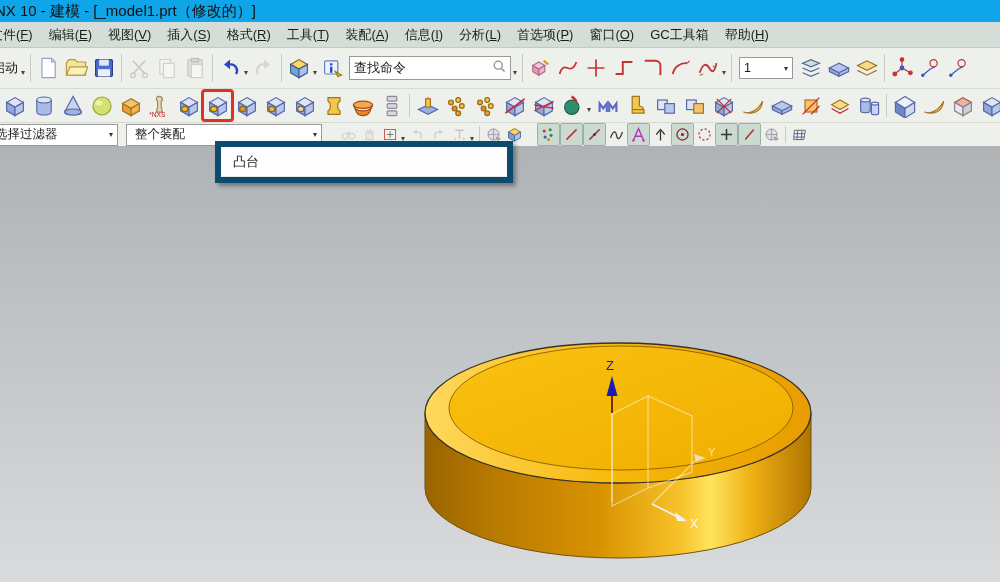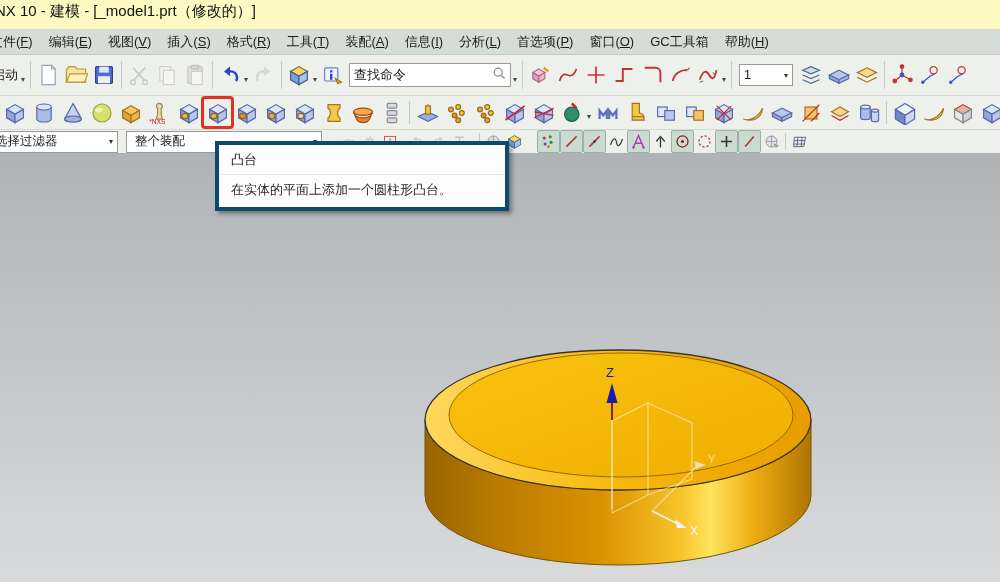--- a/index.html
+++ b/index.html
@@ -1,21 +1,21 @@
 <!DOCTYPE html>
 <html><head>
 <meta charset="utf-8">
 <style>
   html,body{margin:0;padding:0;background:#888;}
   .window{
     position:relative;width:1000px;height:582px;overflow:hidden;background:#fff;
     font-family:"Liberation Sans","DejaVu Sans",sans-serif;color:#1a1a1a;
   }
   
-  .titlebar{height:29px;background:#fef9c3;white-space:nowrap;overflow:hidden;}
+  .titlebar{height:22px;background:#0ea5e9;white-space:nowrap;overflow:hidden;}
   .titlebar span{display:inline-block;margin-left:-5px;padding-top:2px;font-size:15px;color:#111;}
   
   .menubar{height:25px;background:#d6ddd8;border-bottom:1px solid #c3cac4;
     display:flex;align-items:center;white-space:nowrap;margin-left:0;padding-left:0;overflow:hidden;}
   .menubar .shift{display:flex;margin-left:-18px;}
   .mi{padding:3px 8px;font-size:13px;color:#15201a;cursor:default;}
   .mi u{text-decoration:underline;}
   
   .tbar{background:#eef0ec;display:flex;align-items:center;white-space:nowrap;overflow:hidden;border-bottom:1px solid #d7dad3;}
   .row2{height:40px;}
@@ -39,21 +39,21 @@
   .search{display:inline-flex;align-items:center;background:#fff;border:1px solid #999;height:22px;
     width:160px;margin:10px 2px;flex:0 0 auto;}
   .search input{border:none;outline:none;flex:1;font-size:13px;padding:0 4px;color:#222;
     font-family:inherit;background:transparent;min-width:0;}
   .search svg{width:16px;height:16px;margin-right:3px;flex:0 0 auto;}
   
   .graphics{position:relative;height:437px;background:linear-gradient(#afb3b6,#d9dbdd);}
   .graphics svg{position:absolute;left:0;top:0;}
   
   .tooltip{position:absolute;left:215px;top:141px;width:286px;background:#fdfdfd;
-    border:4px solid #0c4a6e;box-shadow:3px 3px 4px rgba(0,0,0,.35);z-index:50;}
+    border:6px solid #0c4a6e;box-shadow:3px 3px 4px rgba(0,0,0,.35);z-index:50;}
   .tooltip .tt-title{font-size:13px;color:#222;padding:6px 10px 5px 12px;}
   .tooltip .tt-div{height:1px;background:#e7e7e7;margin:0 1px;}
   .tooltip .tt-body{font-size:13px;color:#2a2a2a;padding:6px 10px 8px 12px;}
 </style>
 </head>
 <body>
 
 <div class="window">
 
   <div class="titlebar">
@@ -696,16 +696,15 @@
       <g opacity="0.8">
         <polygon points="706,312 694,308 696,316" fill="#e8e8e8"></polygon>
         <text x="708" y="310" font-size="11" fill="rgba(255,255,255,0.75)">Y</text>
       </g>
     </svg>
   </div>
 
   <div class="tooltip">
     <div class="tt-title">凸台</div>
     <div class="tt-div"></div>
-    <div class="tt-body">在实体的平面上添加一个圆柱形凸台。</div>
   </div>
 
 </div>
 
 </body></html>

